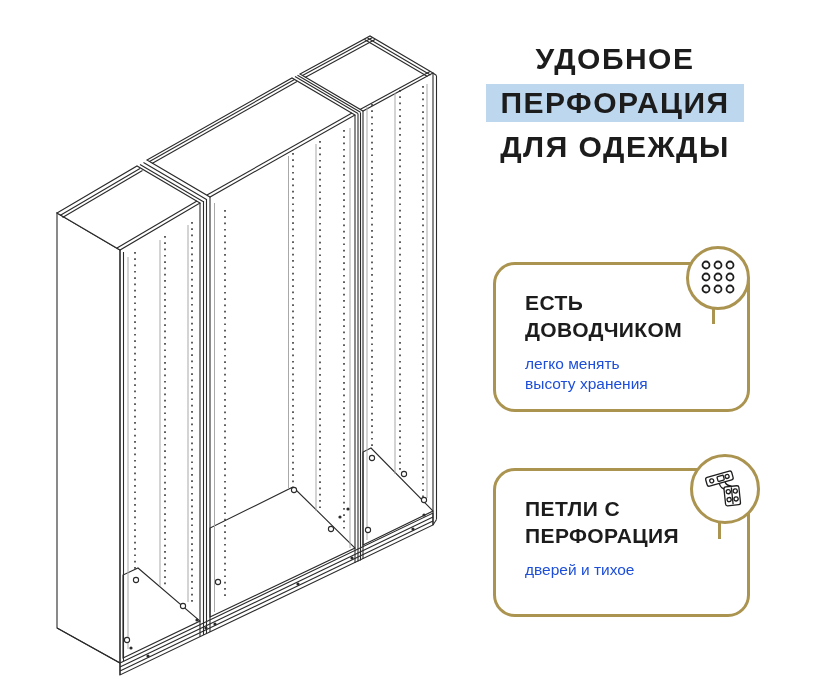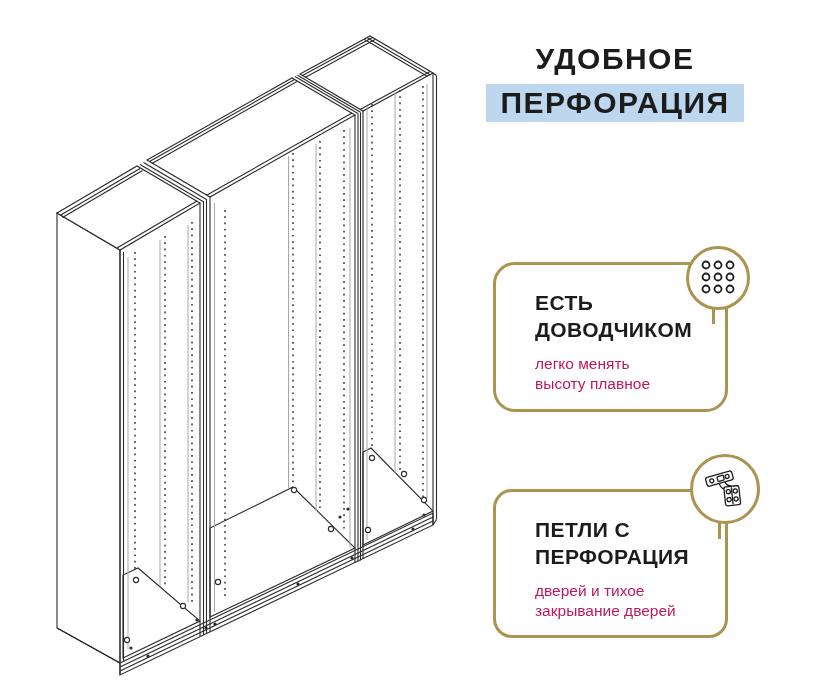--- a/index.html
+++ b/index.html
@@ -14,28 +14,28 @@
   }
   .hl-line{
     font-size:30px;line-height:44px;font-weight:700;letter-spacing:1.5px;color:#1c1c1c;
     white-space:nowrap;
   }
   .hl-badge{
     display:inline-block;background:#bdd7ee;line-height:38px;padding:0 14px;
   }
 
   .card{
-    position:absolute;left:493px;width:235px;background:#fff;
+    position:absolute;left:493px;width:257px;background:#fff;
     border:3px solid #ab9350;border-radius:22px;box-sizing:border-box;
-    padding:24px 18px 0 39px;
+    padding:24px 18px 0 29px;
   }
   .card1{top:262px;height:150px;}
-  .card2{top:489px;height:149px;border-radius:19px;}
+  .card2{top:468px;height:149px;}
   .card-title{font-size:21px;line-height:27px;font-weight:700;letter-spacing:.4px;color:#1c1c1c;}
-  .card-desc{margin-top:11px;font-size:15.5px;line-height:20px;font-weight:500;color:#be185d;}
+  .card-desc{margin-top:11px;font-size:15.5px;line-height:20px;font-weight:500;color:#1d4ed8;}
 
   .connector{position:absolute;width:3px;background:#ab9350;}
   .c1{left:712px;top:302px;height:22px;}
   .c2{left:718px;top:517px;height:22px;}
 
   .icon-circle{
     position:absolute;background:#fff;border:3.5px solid #ab9350;border-radius:50%;
     box-sizing:border-box;display:flex;align-items:center;justify-content:center;
   }
   .ic1{left:686px;top:246px;width:64px;height:64px;}
@@ -126,30 +126,31 @@
       <circle cx="215" cy="624" r="1.6" fill="#2b2b2b"></circle>
       <circle cx="298" cy="584" r="1.6" fill="#2b2b2b"></circle>
       <circle cx="352" cy="558" r="1.6" fill="#2b2b2b"></circle>
       <circle cx="413" cy="529" r="1.6" fill="#2b2b2b"></circle>
       <circle cx="206" cy="628" r="1.6" fill="#2b2b2b"></circle>
     </svg>
 
   <div class="headline">
     <div class="hl-line">УДОБНОЕ</div>
     <div class="hl-line"><span class="hl-badge">ПЕРФОРАЦИЯ</span></div>
+    <div class="hl-line">ДЛЯ ОДЕЖДЫ</div>
   </div>
 
   <div class="card card1">
     <div class="card-title">
       <div>ЕСТЬ</div>
       <div>ДОВОДЧИКОМ</div>
     </div>
     <div class="card-desc">
       <div>легко менять</div>
-      <div>высоту плавное</div>
+      <div>высоту хранения</div>
     </div>
   </div>
   <div class="connector c1"></div>
   <div class="icon-circle ic1">
     <svg width="42" height="42" viewBox="0 0 42 42">
       <g fill="none" stroke="#1d1d1d" stroke-width="1.8">
         <circle cx="9" cy="8" r="3.5"></circle>
           <circle cx="21" cy="8" r="3.5"></circle>
           <circle cx="33" cy="8" r="3.5"></circle>
         <circle cx="9" cy="20" r="3.5"></circle>
@@ -162,21 +163,20 @@
     </svg>
   </div>
 
   <div class="card card2">
     <div class="card-title">
       <div>ПЕТЛИ С</div>
       <div>ПЕРФОРАЦИЯ</div>
     </div>
     <div class="card-desc">
       <div>дверей и тихое</div>
-      <div>закрывание дверей</div>
     </div>
   </div>
   <div class="connector c2"></div>
   <div class="icon-circle ic2">
     <svg width="48" height="48" viewBox="0 0 48 48">
       <g transform="rotate(-16 24 24)" stroke="#1d1d1d" stroke-width="1.3" fill="#fff">
         <rect x="8" y="8" width="27" height="9" rx="2"></rect>
         <circle cx="13.5" cy="12.5" r="2"></circle>
         <circle cx="29.5" cy="12.5" r="2"></circle>
         <rect x="19.5" y="10" width="6.5" height="5" rx="1"></rect>

